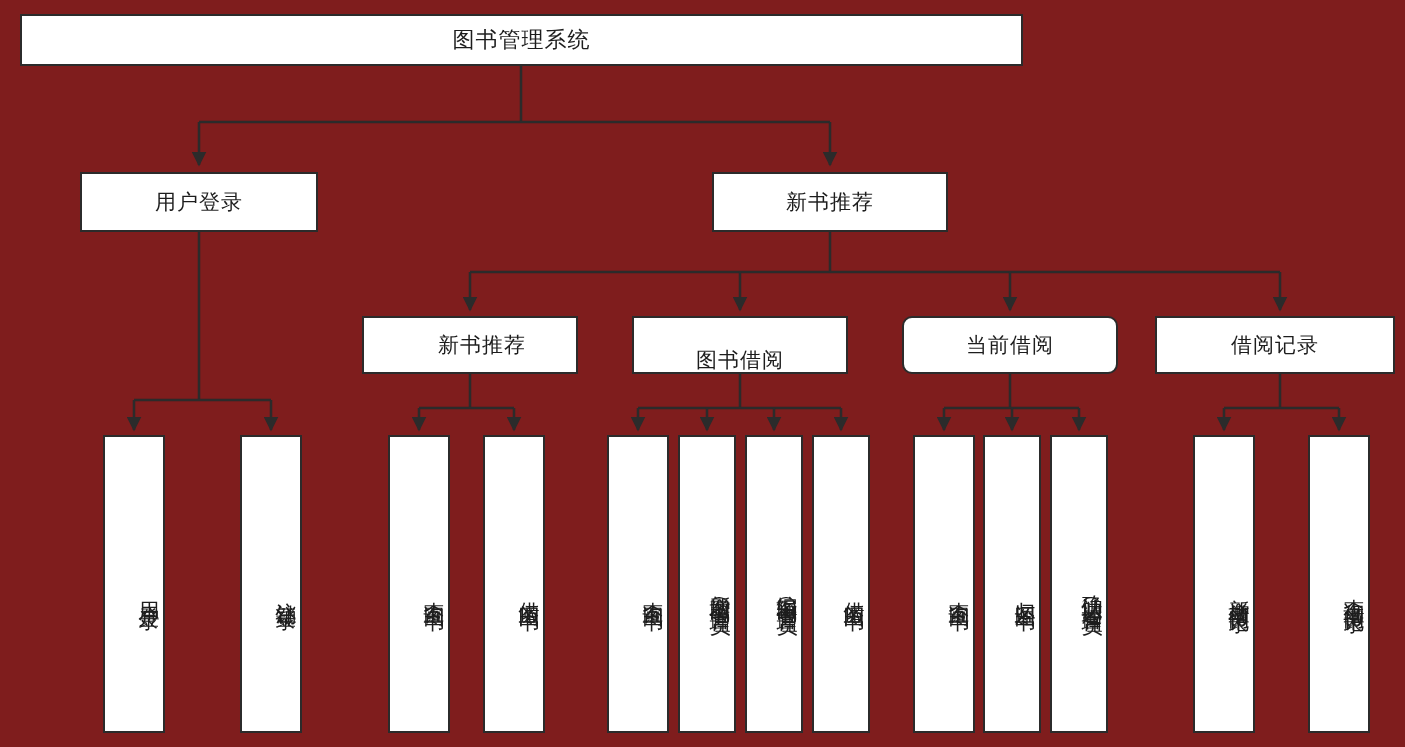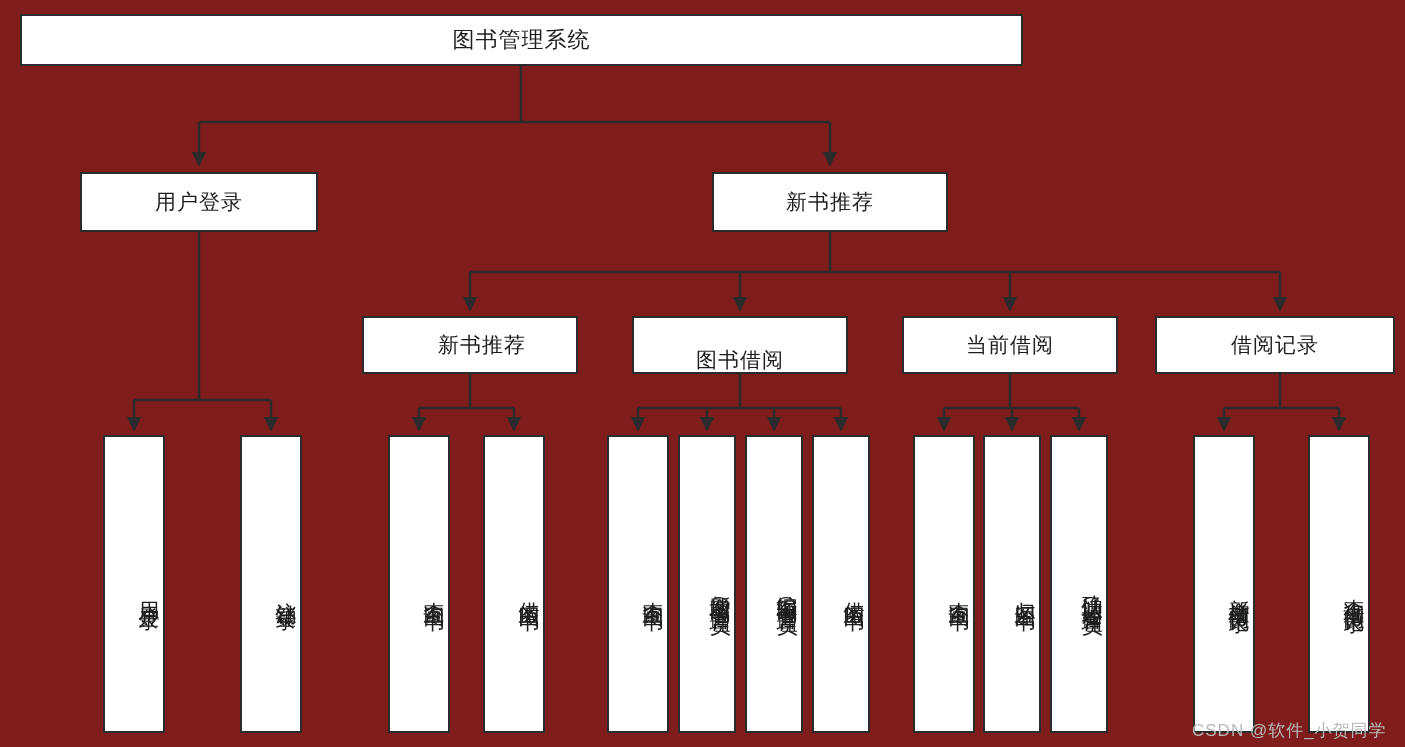--- a/index.html
+++ b/index.html
@@ -145,21 +145,21 @@
   <div class="node node-h" style="left:712px; top:172px; width:236px; height:60px;">
     <span>新书推荐</span>
   </div>
 
   <div class="node node-h" style="left:362px; top:316px; width:216px; height:58px;padding-left:24px;">
     <span>新书推荐</span>
   </div>
   <div class="node node-h" style="left:632px; top:316px; width:216px; height:58px;align-items:flex-end;">
     <span>图书借阅</span>
   </div>
-  <div class="node node-h" style="left:902px; top:316px; width:216px; height:58px;">
+  <div class="node node-h" style="left:902px; top:316px; width:216px; height:58px;border-radius:10px;">
     <span>当前借阅</span>
   </div>
   <div class="node node-h" style="left:1155px; top:316px; width:240px; height:58px;">
     <span>借阅记录</span>
   </div>
 
   <div class="node node-v" style="left:103px; top:435px; width:62px; height:298px;">
     <span class="vlabel">用户登录</span>
   </div>
   <div class="node node-v" style="left:240px; top:435px; width:62px; height:298px;">
@@ -196,15 +196,14 @@
     <span class="vlabel">确认归还（管理员）</span>
   </div>
 
   <div class="node node-v" style="left:1193px; top:435px; width:62px; height:298px;">
     <span class="vlabel">新增借阅记录</span>
   </div>
   <div class="node node-v" style="left:1308px; top:435px; width:62px; height:298px;">
     <span class="vlabel">查询借阅记录</span>
   </div>
 
-  <div class="watermark" style="left:1192px; top:719px;">CSDN @软件_小贺同学</div>
 
 </div>
 
 </body></html>

